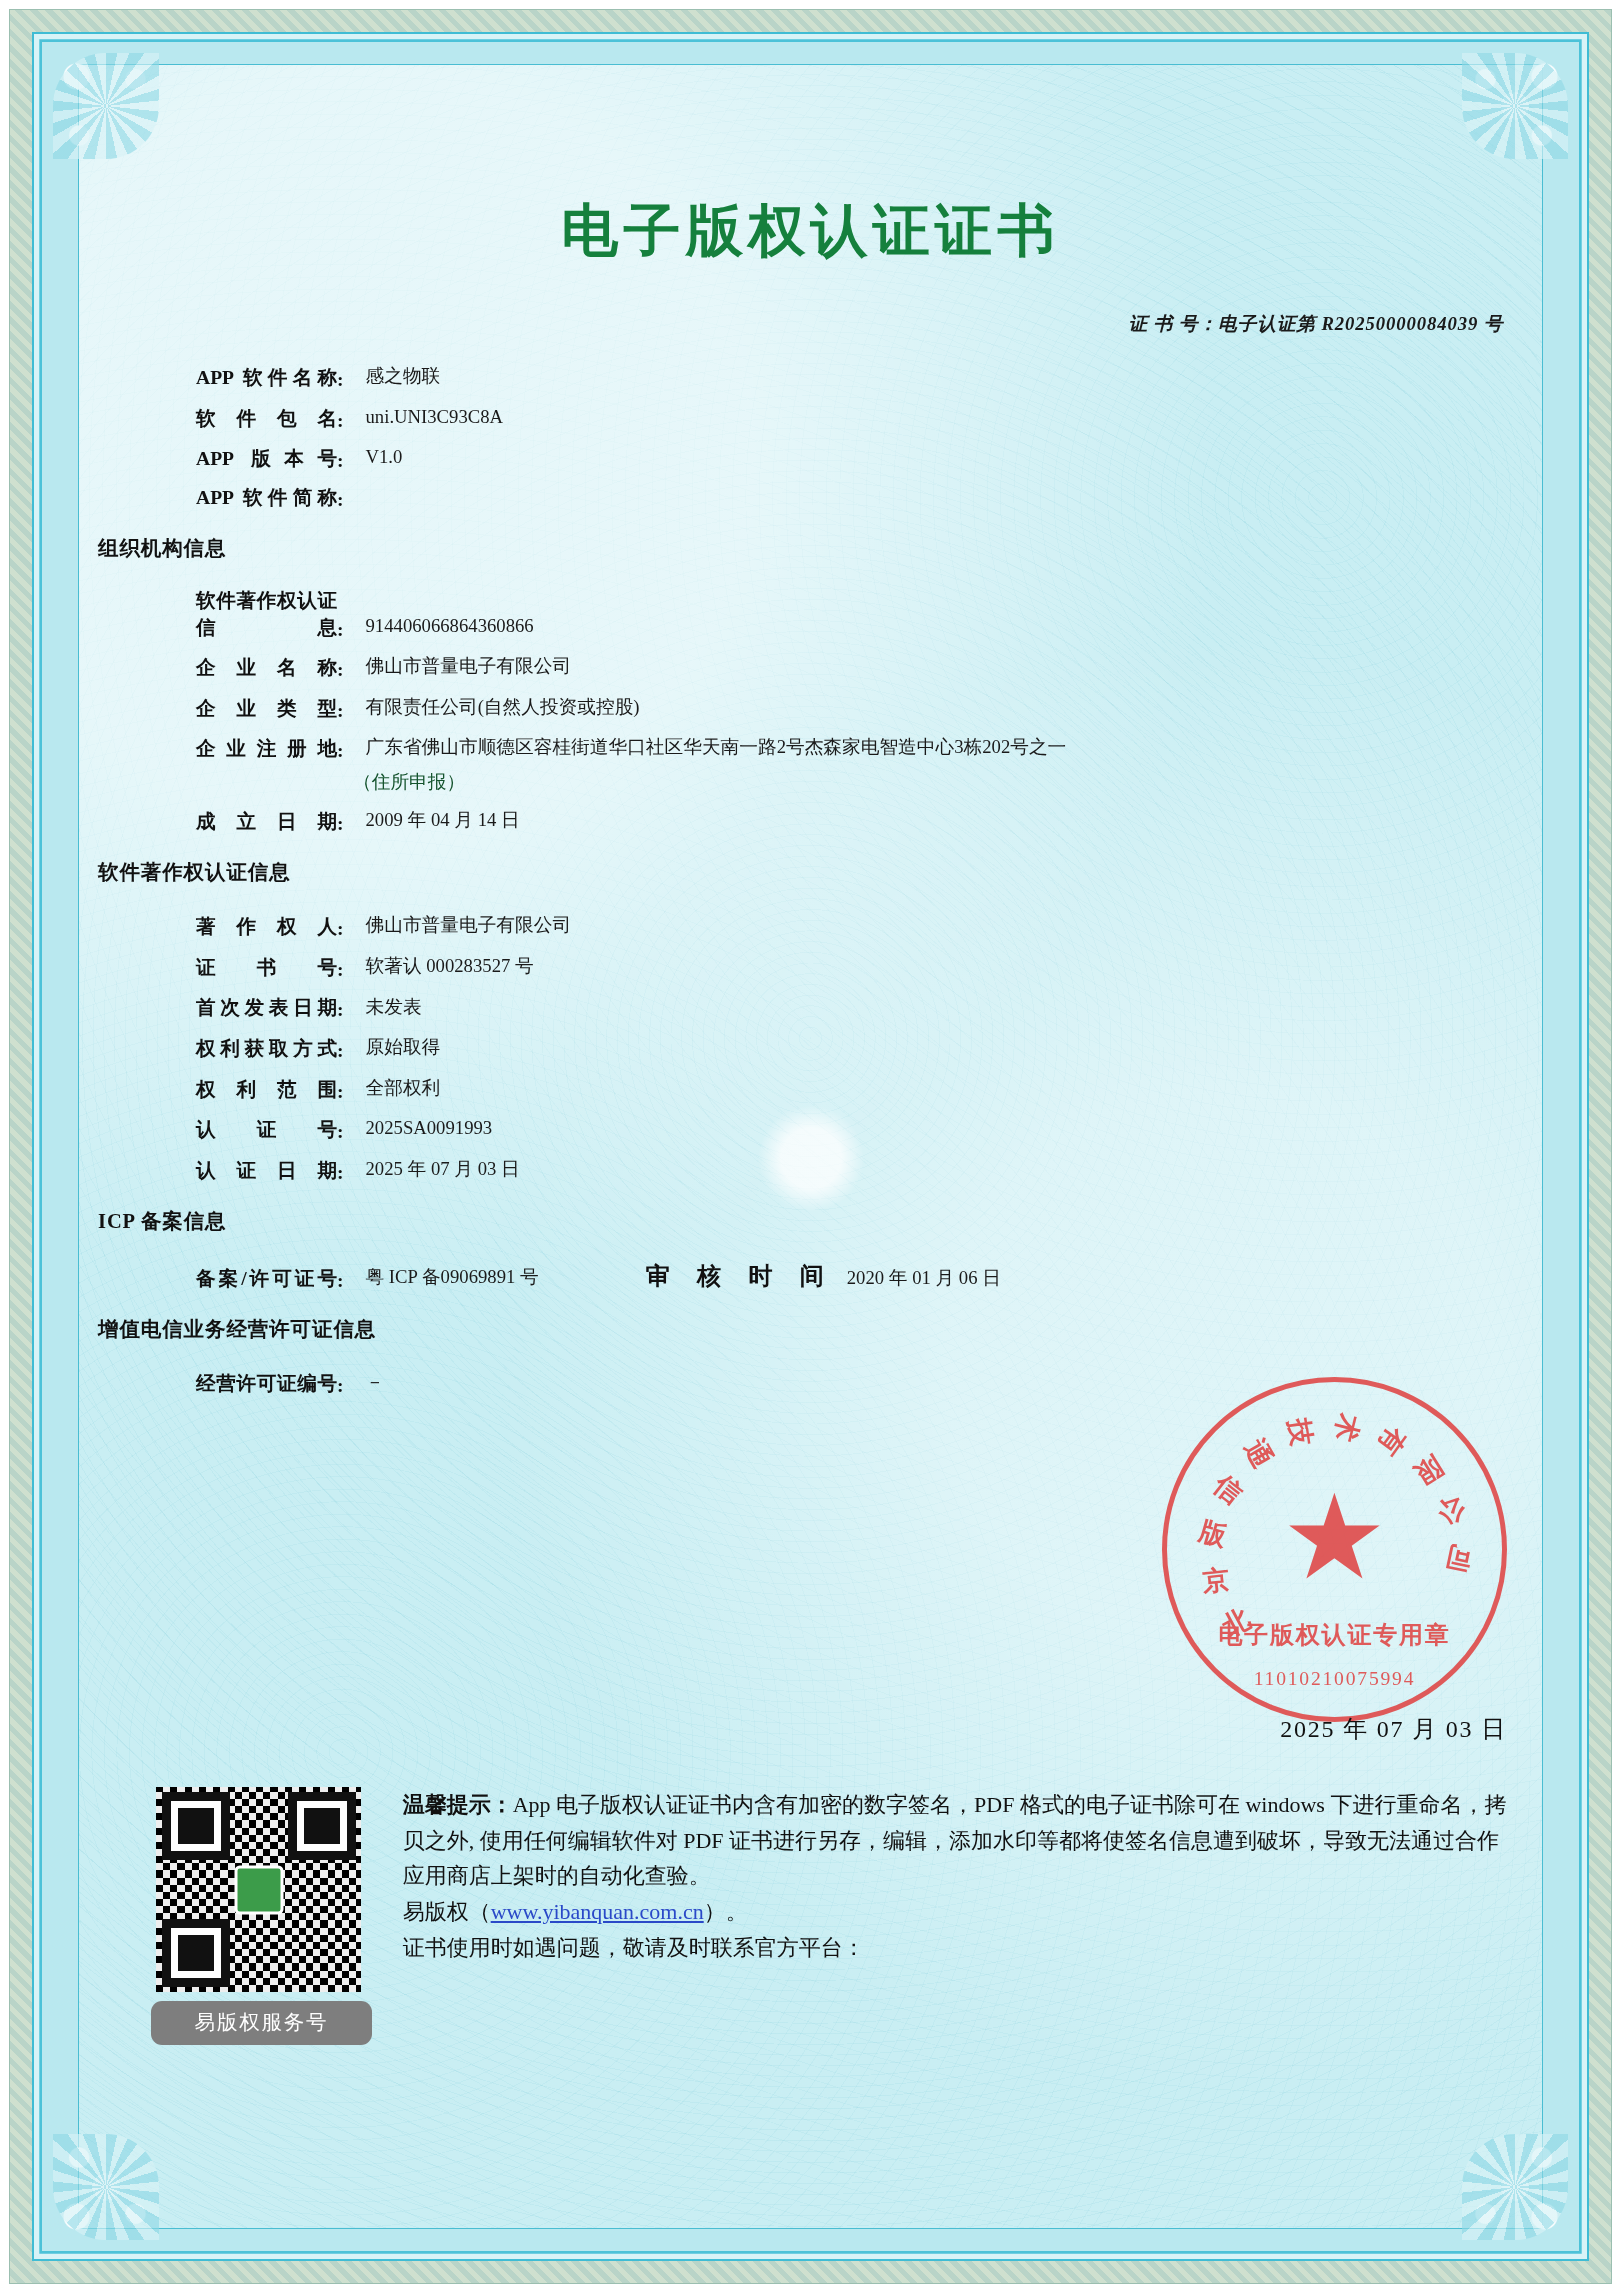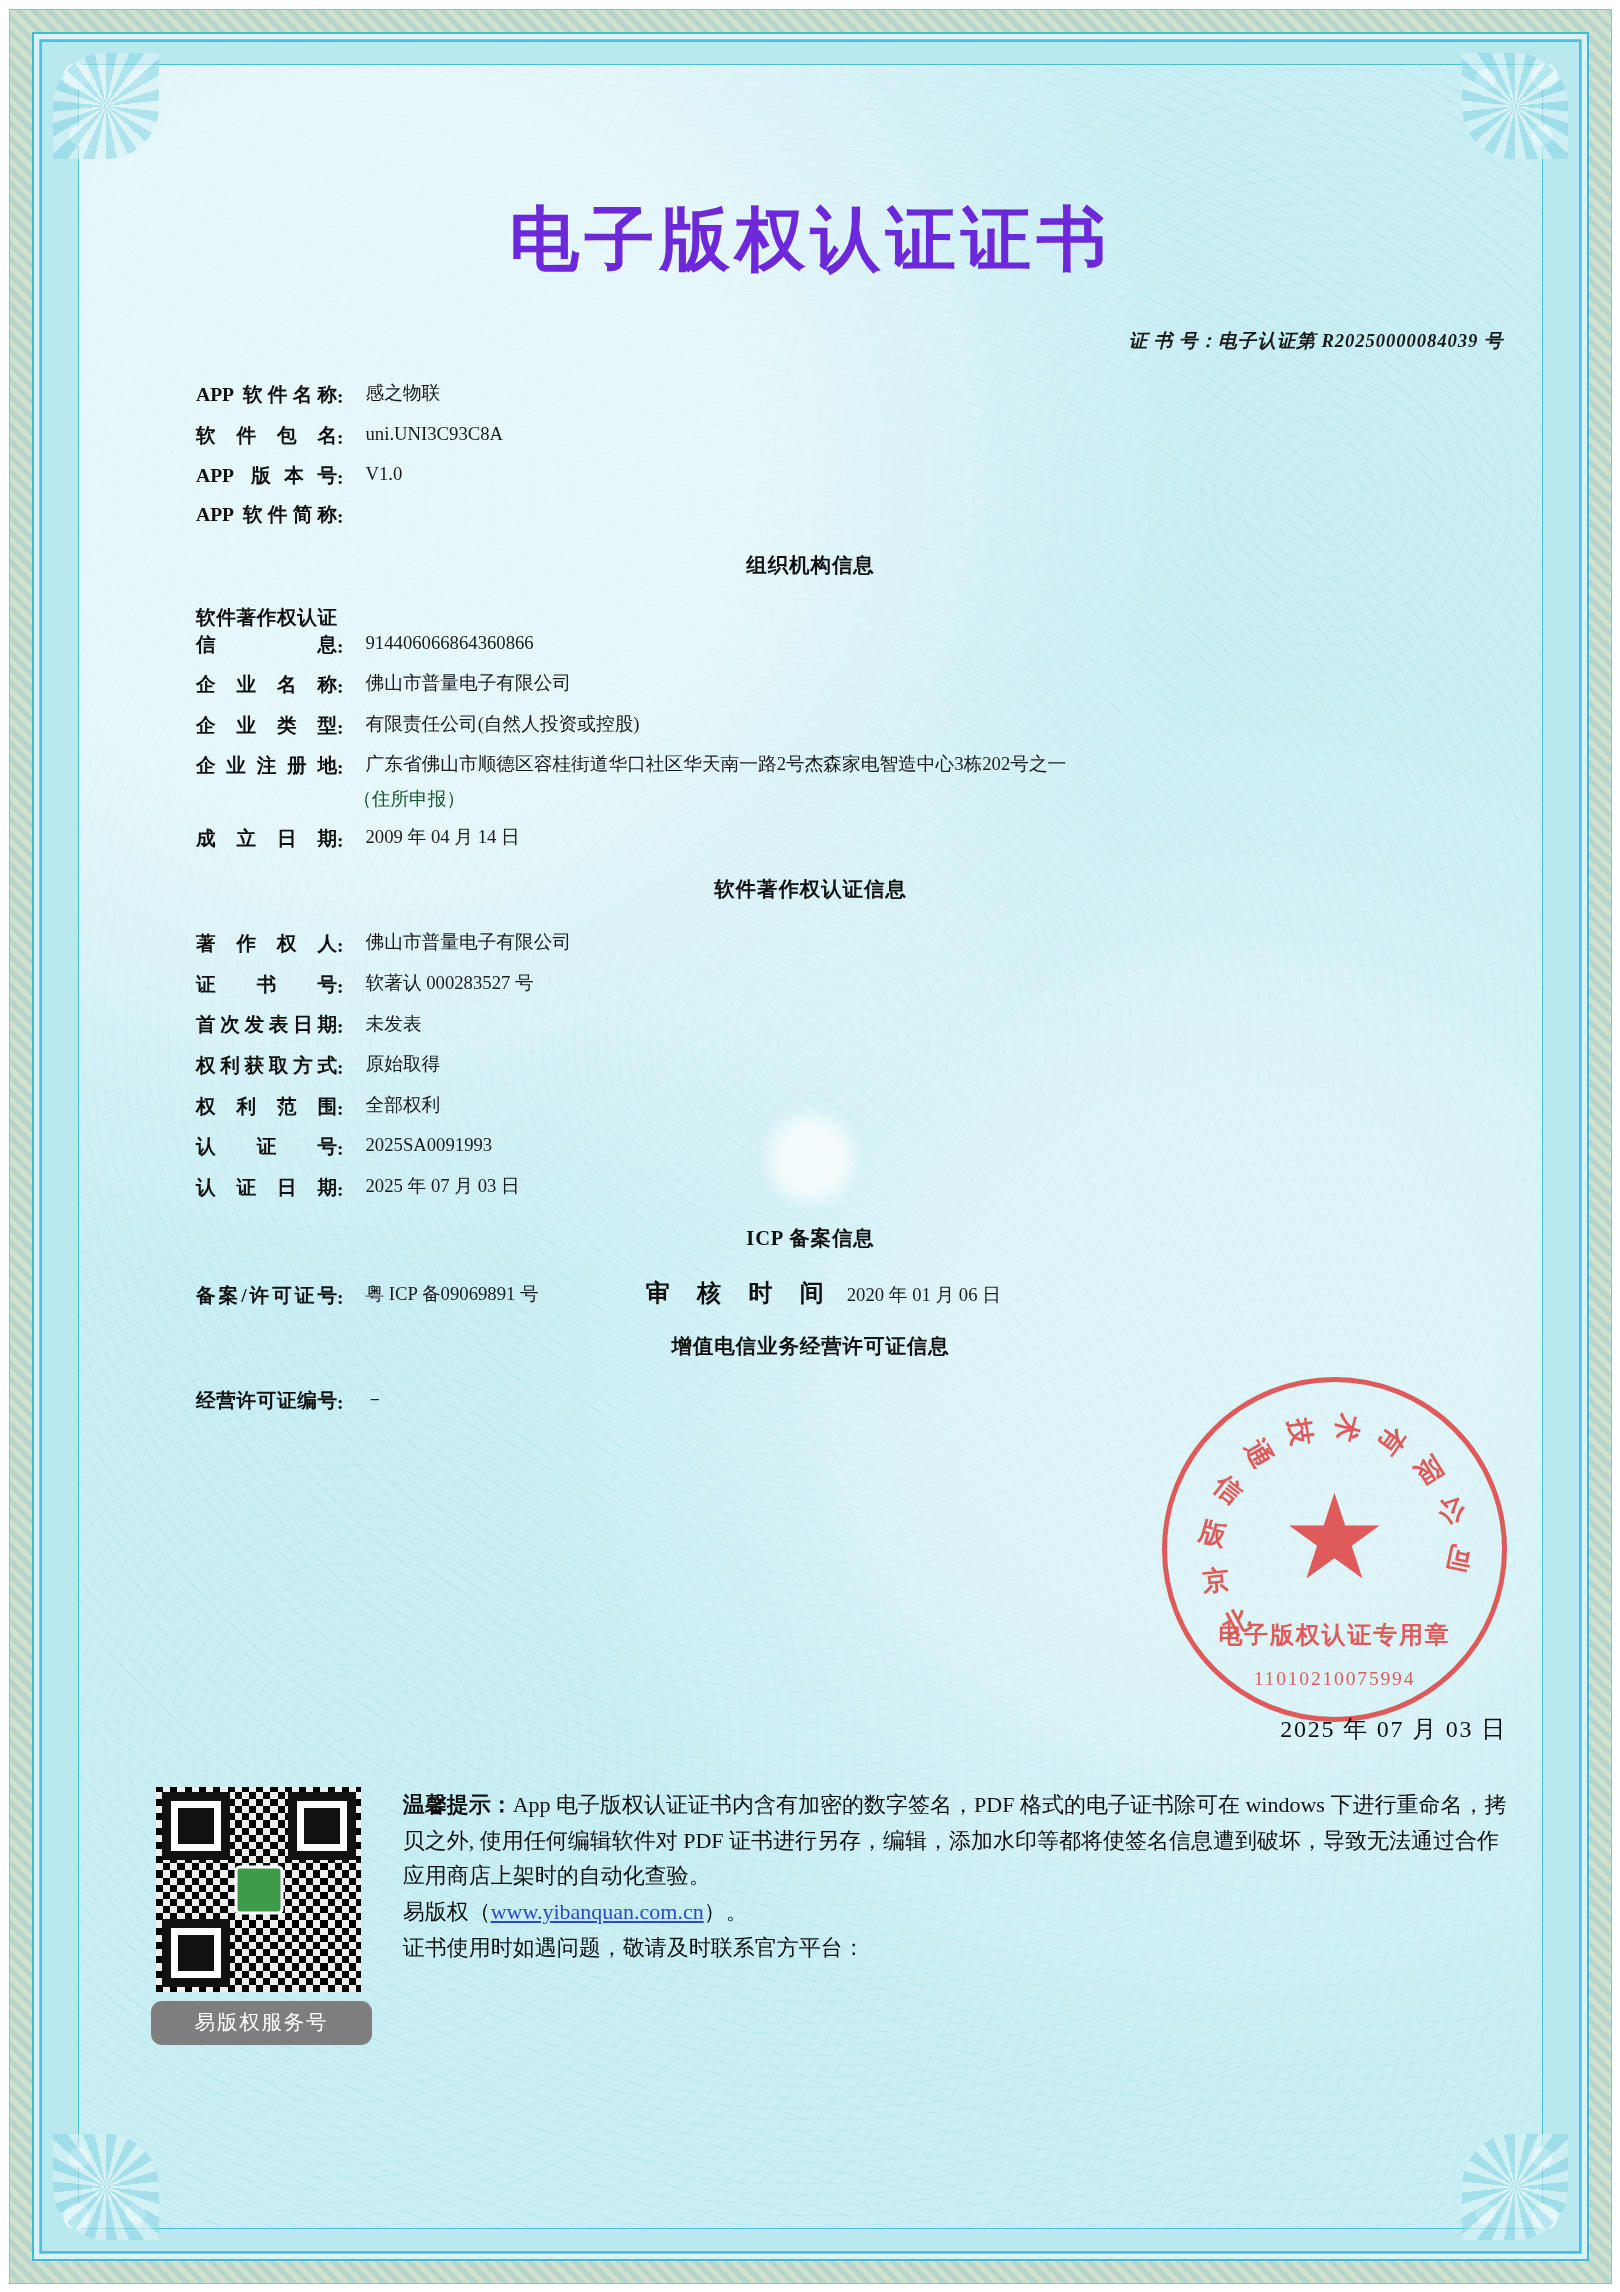--- a/index.html
+++ b/index.html
@@ -70,24 +70,24 @@
   .c-br { right: 39px; bottom: 39px; transform: scale(-1,-1); }
 
   
   .content {
     position: absolute;
     left: 98px; top: 86px; right: 98px; bottom: 86px;
   }
 
   .doc-title {
     text-align: center;
-    font-size: 70px;
+    font-size: 57px;
     letter-spacing: 5.3px;
     font-weight: bold;
-    color: #6d28d9;
+    color: #15803d;
     margin-top: 107px;
     font-family: "Liberation Serif", serif;
   }
 
   .cert-no {
     text-align: right;
     font-size: 18.7px;
     font-weight: bold;
     color: #1a1a1a;
     margin-top: 41px;
@@ -121,21 +121,20 @@
     font-size: 19.6px; font-weight: bold; color: #111;
   }
   .row .val {
     font-size: 18.7px;
     color: #1a1a1a;
     padding-left: 16px;
     line-height: 1.55;
   }
 
   .section-head {
-    text-align: center;
     font-size: 20.5px;
     font-weight: bold;
     color: #111;
     margin: 23px 0 16px 0;
     letter-spacing: 0.9px;
   }
 
   .inline-extra {
     display: flex;
     align-items: baseline;

